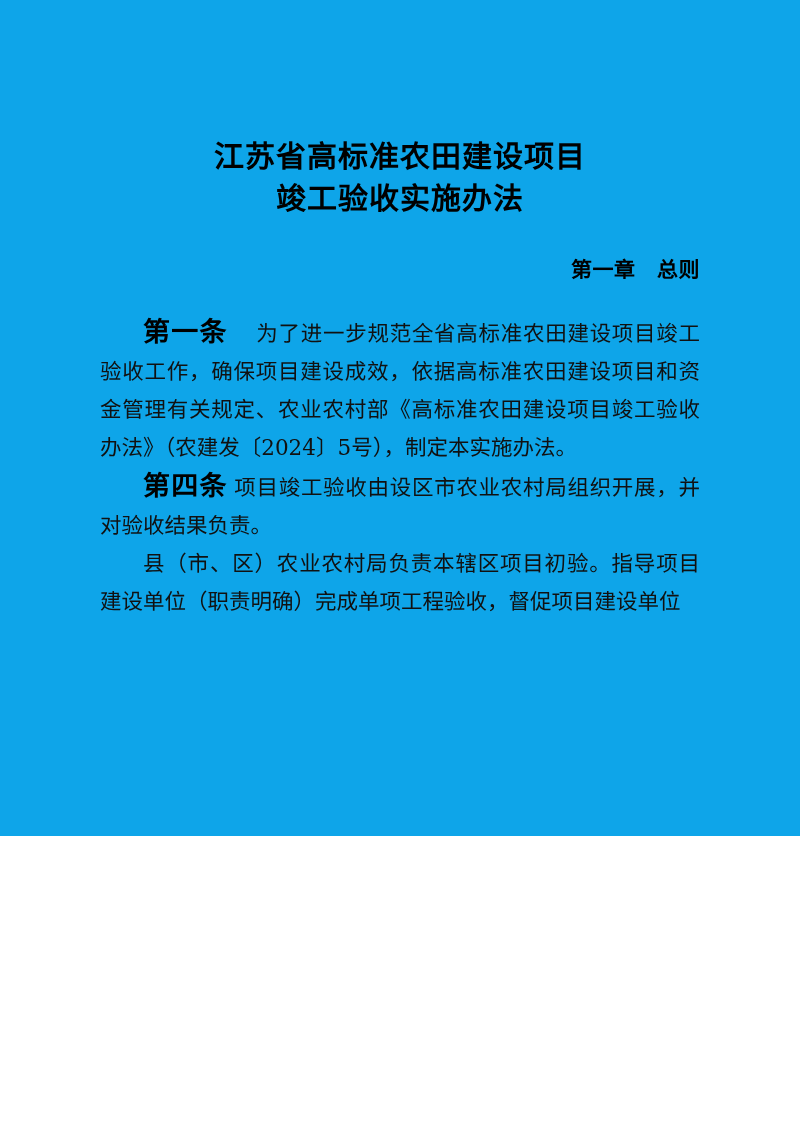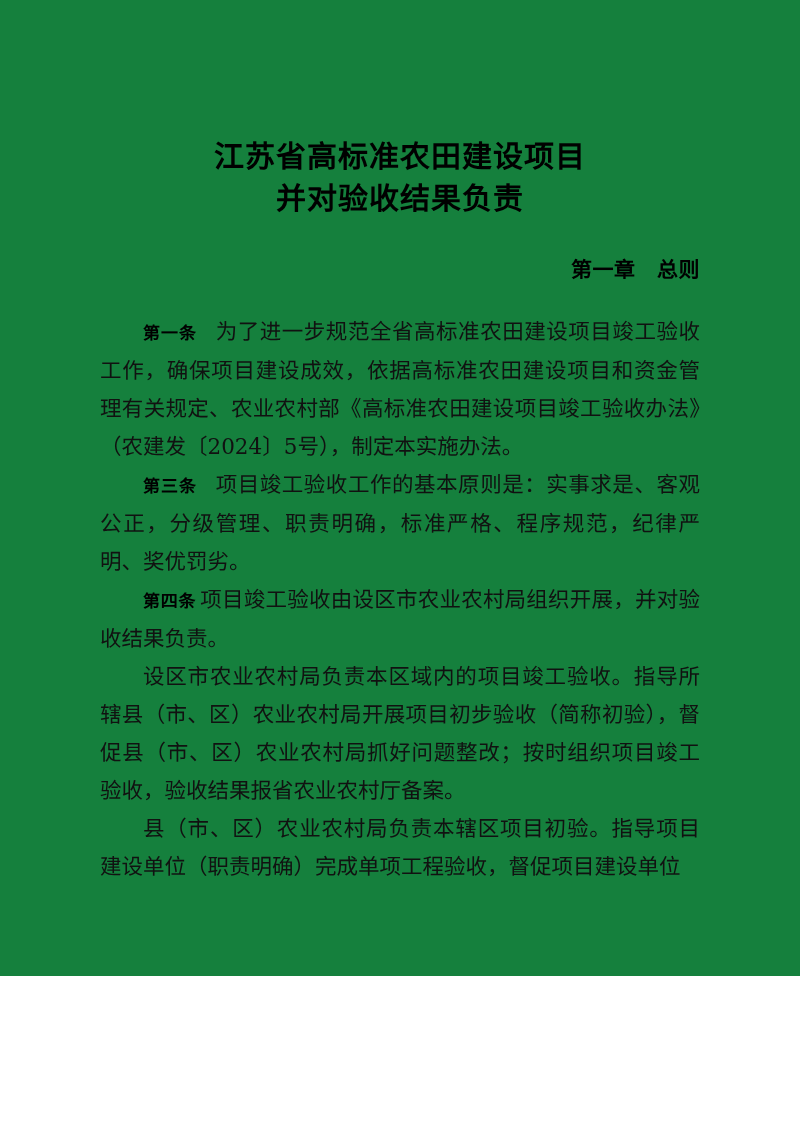--- a/index.html
+++ b/index.html
@@ -5,23 +5,23 @@
 <style>
   html, body {
     margin: 0;
     padding: 0;
     background: #ffffff;
   }
 
   .page {
     position: relative;
     width: 800px;
-    height: 976px;
+    height: 836px;
     margin: 0 auto;
-    background: #15803d;
+    background: #0ea5e9;
     overflow: hidden;
     font-family: "DejaVu Serif", "Liberation Serif", serif;
     color: #0a0a0a;
     box-sizing: border-box;
   }
 
   
   .doc-title {
     position: absolute;
     left: 100px;
@@ -72,21 +72,21 @@
     text-justify: inter-ideograph;
     margin: 0;
     text-indent: 43px;
     color: #111111;
     letter-spacing: 0px;
   }
 
   .para .marker {
     font-family: "DejaVu Sans", "Liberation Sans", sans-serif;
     font-weight: bold;
-    font-size: 17px;
+    font-size: 27px;
     color: #000000;
     letter-spacing: 0.5px;
   }
 
   .para .gap-wide::after  { content: "\2002\2002"; }
   .para .gap-narrow::after { content: "\2009"; }
 
   
   .page-footer {
     position: absolute;
@@ -103,43 +103,37 @@
     letter-spacing: 1px;
   }
 </style>
 </head>
 <body>
 
 <div class="page">
 
   <div class="doc-title">
     <span class="tline">江苏省高标准农田建设项目</span>
-    <span class="tline">并对验收结果负责</span>
+    <span class="tline">竣工验收实施办法</span>
   </div>
 
   <div class="chapter-heading">第一章　总则</div>
 
   <div class="body-block">
 
     <p class="para">
       <span class="marker gap-wide">第一条</span><span>为了进一步规范全省高标准农田建设项目竣工验收工作，确保项目建设成效，依据高标准农田建设项目和资金管理有关规定、农业农村部《高标准农田建设项目竣工验收办法》（农建发〔2024〕5号），制定本实施办法。</span>
     </p>
 
 
-    <p class="para">
-      <span class="marker gap-wide">第三条</span><span>项目竣工验收工作的基本原则是：实事求是、客观公正，分级管理、职责明确，标准严格、程序规范，纪律严明、奖优罚劣。</span>
-    </p>
 
     <p class="para">
       <span class="marker gap-narrow">第四条</span><span>项目竣工验收由设区市农业农村局组织开展，并对验收结果负责。</span>
     </p>
 
-    <p class="para">
-      <span>设区市农业农村局负责本区域内的项目竣工验收。指导所辖县（市、区）农业农村局开展项目初步验收（简称初验），督促县（市、区）农业农村局抓好问题整改；按时组织项目竣工验收，验收结果报省农业农村厅备案。</span>
-    </p>
 
     <p class="para">
       <span>县（市、区）农业农村局负责本辖区项目初验。指导项目建设单位（职责明确）完成单项工程验收，督促项目建设单位</span>
     </p>
 
   </div>
 
   <div class="page-footer">— 2 —</div>
 
 </div>

